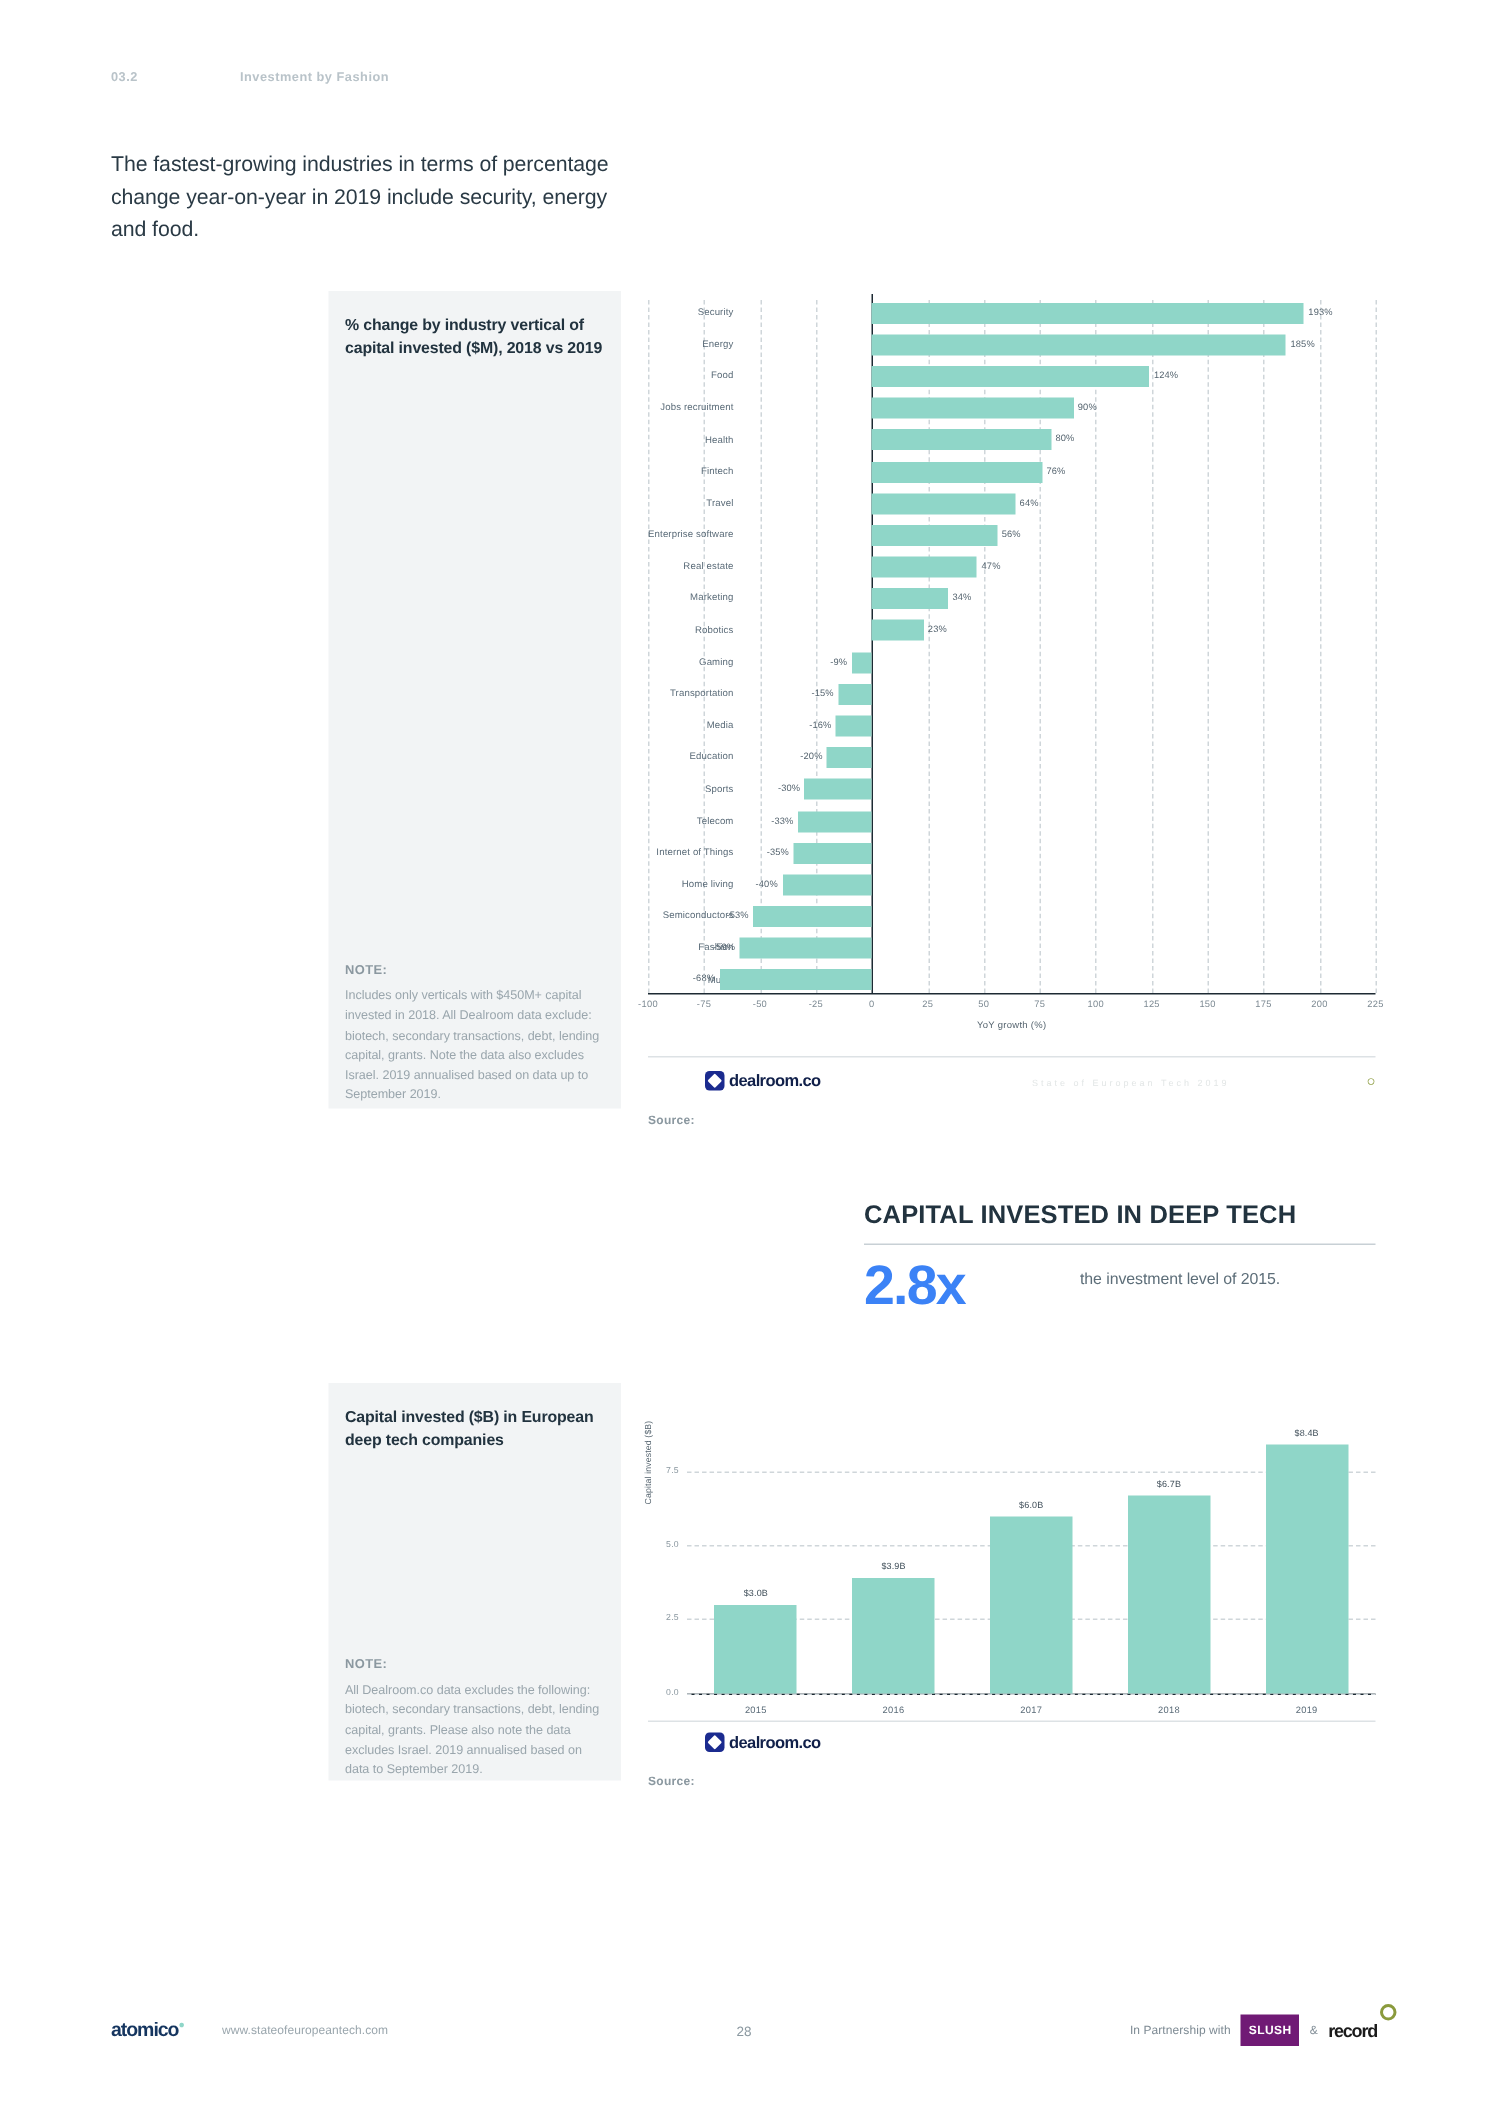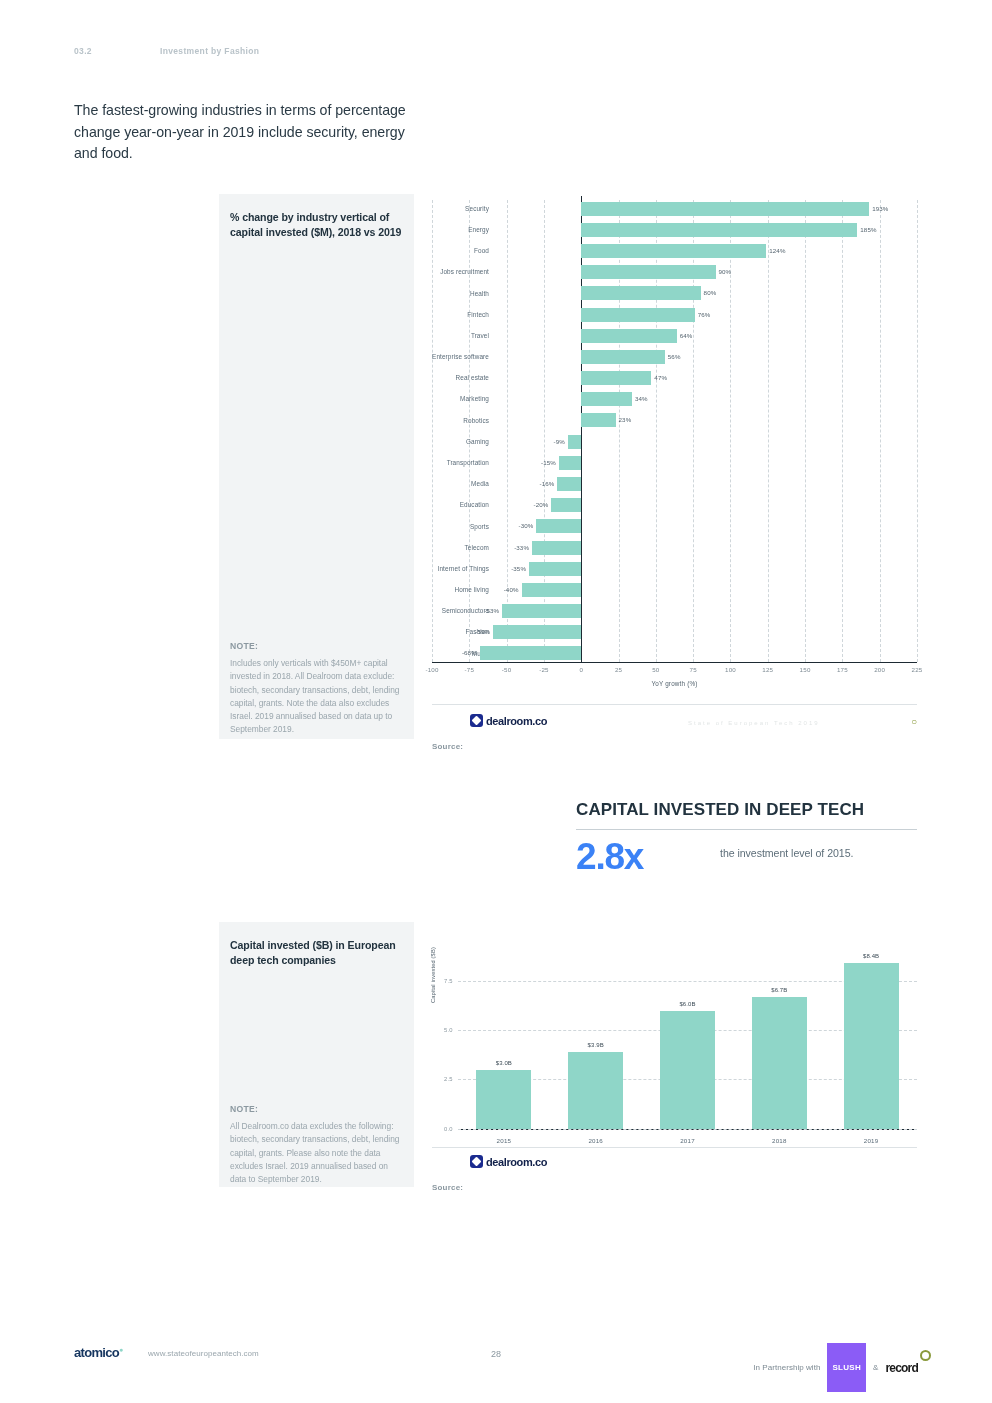--- a/index.html
+++ b/index.html
@@ -177,22 +177,22 @@
   }
   .ft-page {
     position: absolute; left: 0; right: 0; top: 12px; text-align: center;
     font-size: 9px; color: #8b98a0;
   }
   .ft-partner {
     position: absolute; right: 74px; top: 6px; display: flex; align-items: center; gap: 7px;
   }
   .ft-partner-lbl { font-size: 8px; color: #7d8a93; letter-spacing: .05px; }
   .ft-slush {
-    background: #8b5cf6; color: #ffffff; font-size: 8px; font-weight: 700;
-    padding: 20px 5px; letter-spacing: .3px;
+    background: #701a75; color: #ffffff; font-size: 8px; font-weight: 700;
+    padding: 6px 5px; letter-spacing: .3px;
   }
   .ft-amp { font-size: 8px; color: #7d8a93; }
   .ft-orrick {
     font-size: 12px; font-weight: 700; color: #1a1a1a; letter-spacing: -.8px;
     position: relative;
   }
   .ft-orrick .ring {
     position: absolute; right: -13px; top: -11px;
     width: 11px; height: 11px; border: 2.4px solid #8a9a3c; border-radius: 50%;
   }

